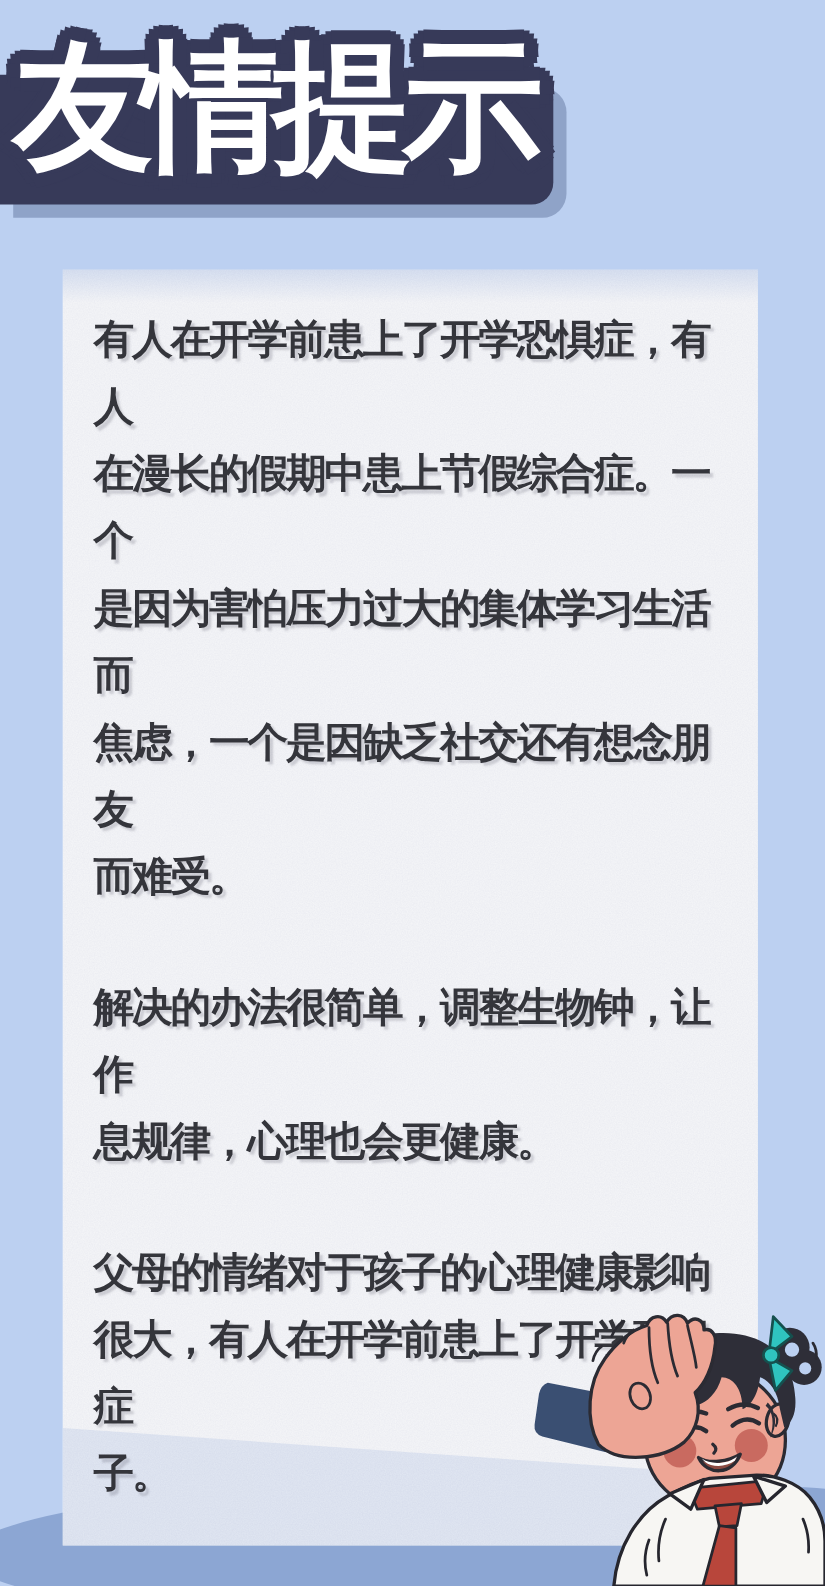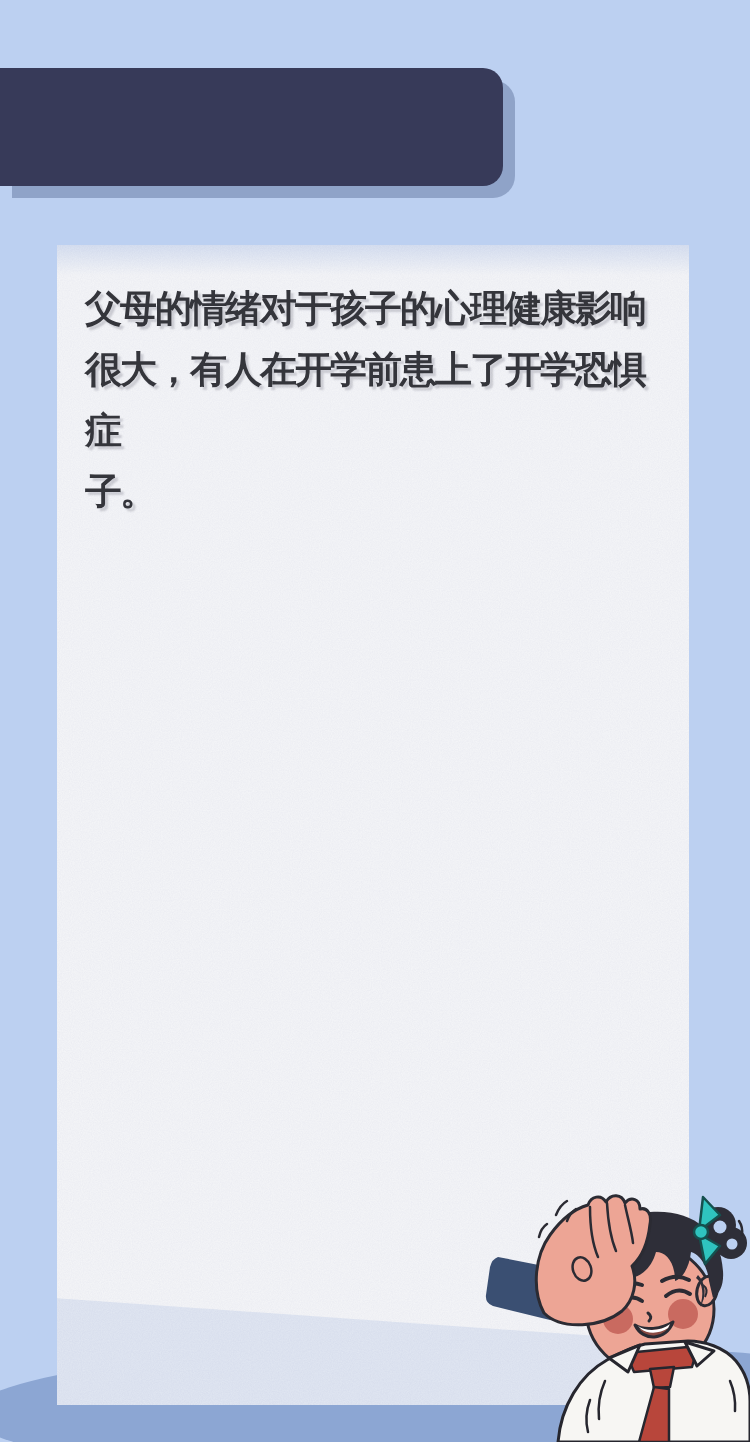--- a/index.html
+++ b/index.html
@@ -108,29 +108,37 @@
   <div class="card">
     <div class="card-floor-shade"></div>
     <svg class="card-noise" xmlns="http://www.w3.org/2000/svg">
       <filter id="grain">
         <feTurbulence type="fractalNoise" baseFrequency="0.9" numOctaves="2" stitchTiles="stitch"></feTurbulence>
         <feColorMatrix type="matrix" values="0 0 0 0 0  0 0 0 0 0  0 0 0 0 0.15  0 0 0 0.6 0"></feColorMatrix>
       </filter>
       <rect width="100%" height="100%" filter="url(#grain)"></rect>
     </svg>
     <div class="card-text">
+      <p>有人在开学前患上了开学恐惧症，有人
+在漫长的假期中患上节假综合症。一个
+是因为害怕压力过大的集体学习生活而
+焦虑，一个是因缺乏社交还有想念朋友
+而难受。</p>
+      <p>解决的办法很简单，调整生物钟，让作
+息规律，心理也会更健康。</p>
       <p>父母的情绪对于孩子的心理健康影响
 很大，有人在开学前患上了开学恐惧症
 子。</p>
 
     </div>
   </div>
 
   <div class="title-banner-shadow"></div>
   <div class="title-banner"></div>
+  <h1 class="title-text">友情提示</h1>
 
   <svg class="girl" viewBox="0 0 310 257" xmlns="http://www.w3.org/2000/svg">
 
     <circle cx="135" cy="68" r="21" fill="#2e2e38"></circle>
 
     <g>
       <circle cx="210" cy="124" r="64" fill="#eda595" stroke="#2b2b33" stroke-width="3"></circle>
 
       <ellipse cx="267" cy="106" rx="10" ry="15" fill="#eda595" stroke="#2b2b33" stroke-width="3" transform="rotate(14 267 106)"></ellipse>
       <path d="M263,100 q6,4 2,12" fill="none" stroke="#2b2b33" stroke-width="2"></path>

